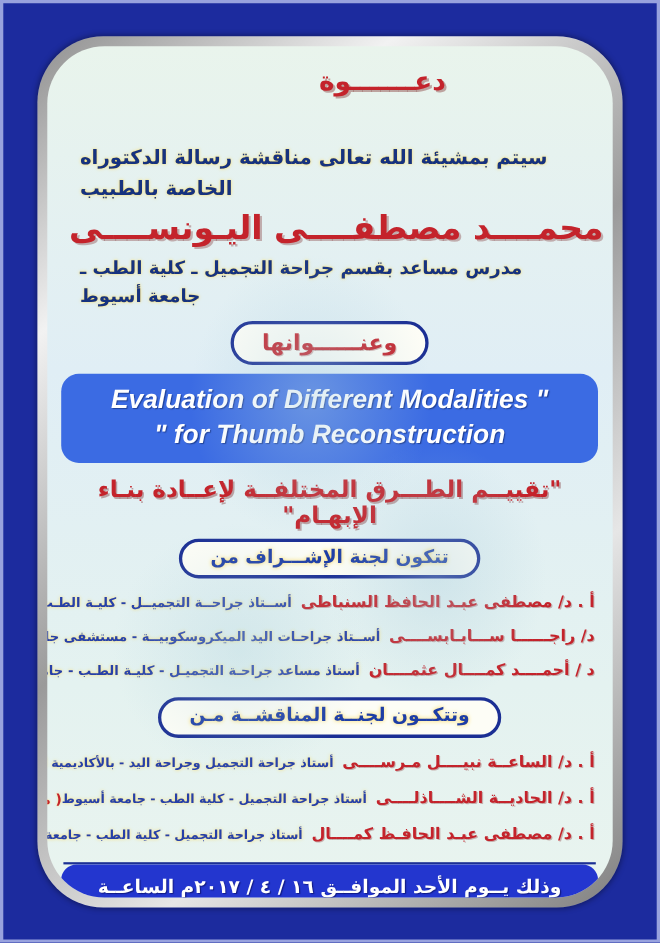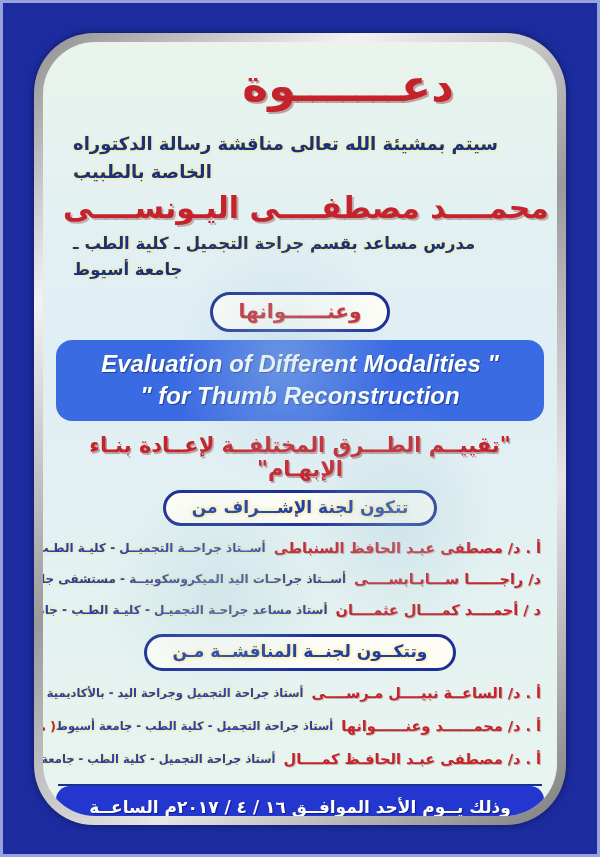--- a/index.html
+++ b/index.html
@@ -34,21 +34,21 @@
   
   .wm{ position:absolute; border-radius:50%; pointer-events:none; }
   .wm1{ width:220px; height:260px; left:130px; top:190px; background:radial-gradient(closest-side, rgba(175,210,225,.40), rgba(175,210,225,0)); }
   .wm2{ width:200px; height:240px; right:60px; top:360px; background:radial-gradient(closest-side, rgba(170,205,220,.35), rgba(170,205,220,0)); }
   .wm3{ width:230px; height:230px; left:60px; bottom:110px; background:radial-gradient(closest-side, rgba(175,210,222,.33), rgba(175,210,222,0)); }
 
   .header{ position:relative; height:78px; flex:0 0 auto; }
   .main-title{
     position:absolute; top:8px; right:0; left:96px;
     text-align:center;
-    font-size:44px; font-weight:bold; color:#c4232b;
+    font-size:24px; font-weight:bold; color:#c4232b;
     text-shadow:2px 2px 0 rgba(110,15,15,.35);
     letter-spacing:1px;
   }
   .logo{ position:absolute; top:4px; left:14px; width:122px; height:88px; }
 
   .intro{
     text-align:left; font-weight:bold; color:#16327f;
     font-size:18px; line-height:1.55;
     text-shadow:0 0 3px rgba(255,224,100,.9), 0 0 1px rgba(255,224,100,.9);
     padding:0 30px; flex:0 0 auto;
@@ -177,21 +177,21 @@
         <span class="badge badge-blue">وتتكــون لجنــة المناقشــة مـن</span>
       </div>
 
       <div class="rows disc">
         <div class="member-row">
           <span class="m-name">أ . د/ الساعــة نبيــــل مـرســــى</span>
           <span class="m-title">أستاذ جراحة التجميل وجراحة اليد - بالأكاديمية الطبية العسكرية</span>
 
         </div>
         <div class="member-row">
-          <span class="m-name">أ . د/ محمــــــد وعنــــــوانها</span>
+          <span class="m-name">أ . د/ الحاديــة الشــــاذلــــى</span>
           <span class="m-title">أستاذ جراحة التجميل - كلية الطب - جامعة أسيوط</span>
           <span class="m-role">( مناقش داخلى )</span>
         </div>
         <div class="member-row">
           <span class="m-name">أ . د/ مصطفى عبـد الحافـظ كمــــال</span>
           <span class="m-title">أستاذ جراحة التجميل - كلية الطب - جامعة أسيوط</span>
 
         </div>
       </div>
 

